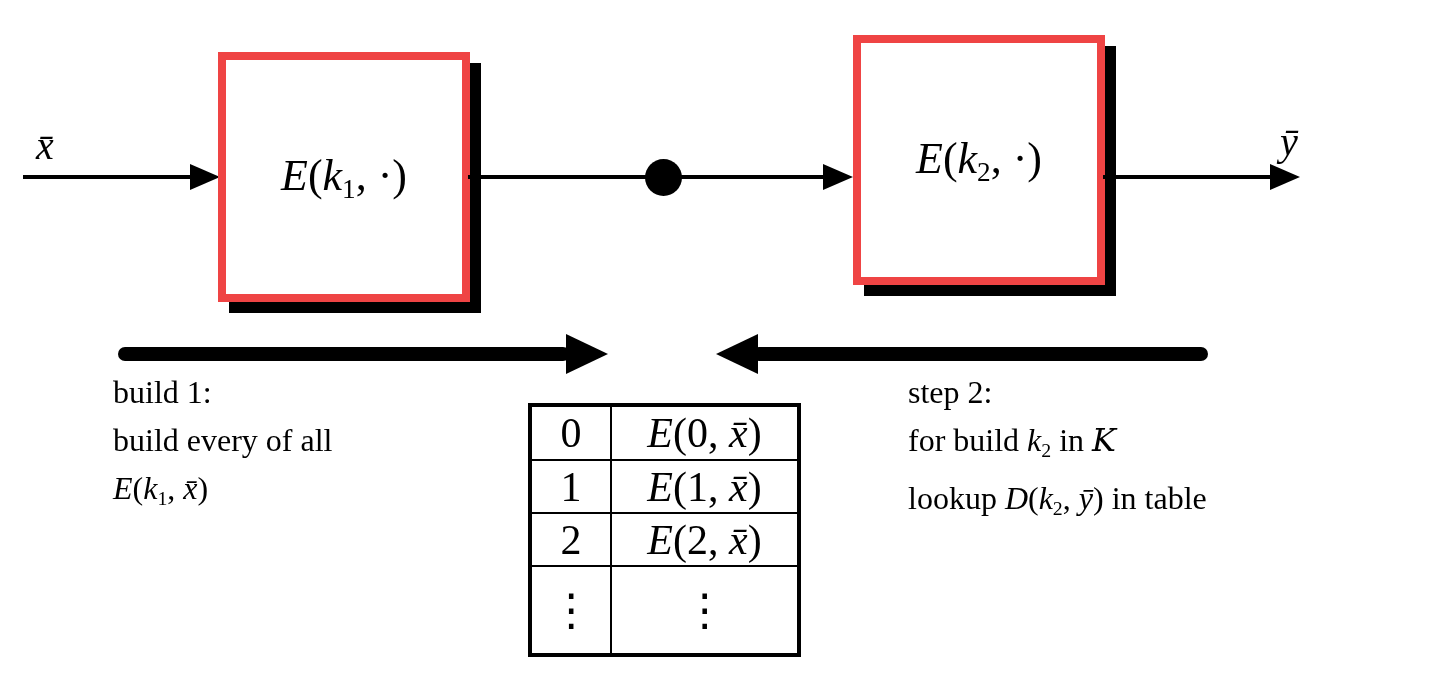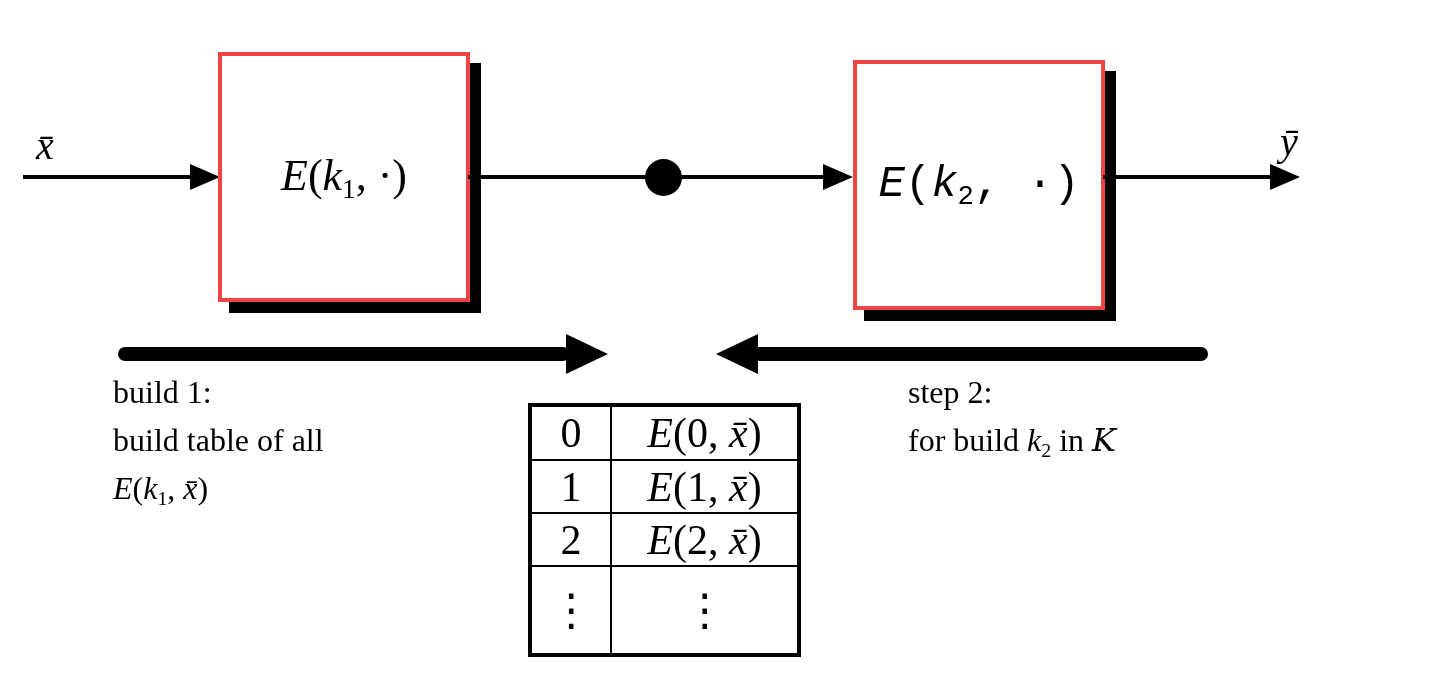--- a/index.html
+++ b/index.html
@@ -4,21 +4,21 @@
 <style>
   html,body{margin:0;padding:0;background:#ffffff;}
   .stage{
     position:relative;width:1452px;height:680px;background:#ffffff;
     font-family:"Liberation Serif","DejaVu Serif",serif;color:#000;overflow:hidden;
   }
 
   
   .ebox{
     position:absolute;width:252px;height:250px;box-sizing:border-box;
-    background:#fff;border:4px solid #ef4444;box-shadow:11px 11px 0 0 #000;
+    background:#fff;border:8px solid #ef4444;box-shadow:11px 11px 0 0 #000;
     display:flex;align-items:center;justify-content:center;
   }
   .ebox-label{font-size:44px;white-space:nowrap;}
 
   
   .line{position:absolute;height:4px;background:#000;}
   .ahead{
     position:absolute;width:30px;height:26px;background:#000;
     clip-path:polygon(0 0,100% 50%,0 100%);
   }
@@ -72,43 +72,44 @@
   <div class="ahead" style="left:190px;top:164px;"></div>
 
   <div class="ebox" style="left:218px;top:52px;">
     <span class="ebox-label"><span class="f-it">E</span><span class="f-rm">(</span><span class="f-it">k</span><span class="f-sub">1</span><span class="f-rm">, </span><span class="f-rm">·</span><span class="f-rm">)</span></span>
   </div>
 
   <div class="line" style="left:468px;top:175px;width:357px;"></div>
   <div class="dot" style="left:645px;top:159px;"></div>
   <div class="ahead" style="left:823px;top:164px;"></div>
 
-  <div class="ebox" style="left:853px;top:60px;font-family:Liberation Mono, monospace;">
+  <div class="ebox" style="left:853px;top:35px;">
     <span class="ebox-label"><span class="f-it">E</span><span class="f-rm">(</span><span class="f-it">k</span><span class="f-sub">2</span><span class="f-rm">, </span><span class="f-rm">·</span><span class="f-rm">)</span></span>
   </div>
 
   <div class="line" style="left:1103px;top:175px;width:169px;"></div>
   <div class="ahead" style="left:1270px;top:164px;"></div>
   <span class="iolabel" style="left:1280px;top:118px;"><span class="f-it">ȳ</span></span>
 
   <div class="fatline" style="left:118px;top:347px;width:452px;"></div>
   <div class="fathead-r" style="left:566px;top:334px;"></div>
 
   <div class="fathead-l" style="left:716px;top:334px;"></div>
   <div class="fatline" style="left:752px;top:347px;width:456px;"></div>
 
   <div class="steptext" style="left:113px;top:368px;">
     <div><span class="f-rm">build 1:</span></div>
-    <div><span class="f-rm">build table of all</span></div>
+    <div><span class="f-rm">build every of all</span></div>
     <div><span class="f-it">E</span><span class="f-rm">(</span><span class="f-it">k</span><span class="f-sub">1</span><span class="f-rm">, </span><span class="f-it">x̄</span><span class="f-rm">)</span></div>
   </div>
 
   <div class="steptext" style="left:908px;top:368px;">
     <div><span class="f-rm">step 2:</span></div>
     <div><span class="f-rm">for build </span><span class="f-it">k</span><span class="f-sub">2</span><span class="f-rm"> in </span><span class="f-cal">K</span></div>
+    <div><span class="f-rm">lookup </span><span class="f-it">D</span><span class="f-rm">(</span><span class="f-it">k</span><span class="f-sub">2</span><span class="f-rm">, </span><span class="f-it">ȳ</span><span class="f-rm">)</span><span class="f-rm"> in table</span></div>
   </div>
 
   <table class="lookup">
     <tbody>
         <tr class="r1">
       <td class="keycol"><span class="f-rm">0</span></td>
       <td><span class="f-it">E</span><span class="f-rm">(0, </span><span class="f-it">x̄</span><span class="f-rm">)</span></td>
     </tr>
     <tr class="r2">
       <td class="keycol"><span class="f-rm">1</span></td>

